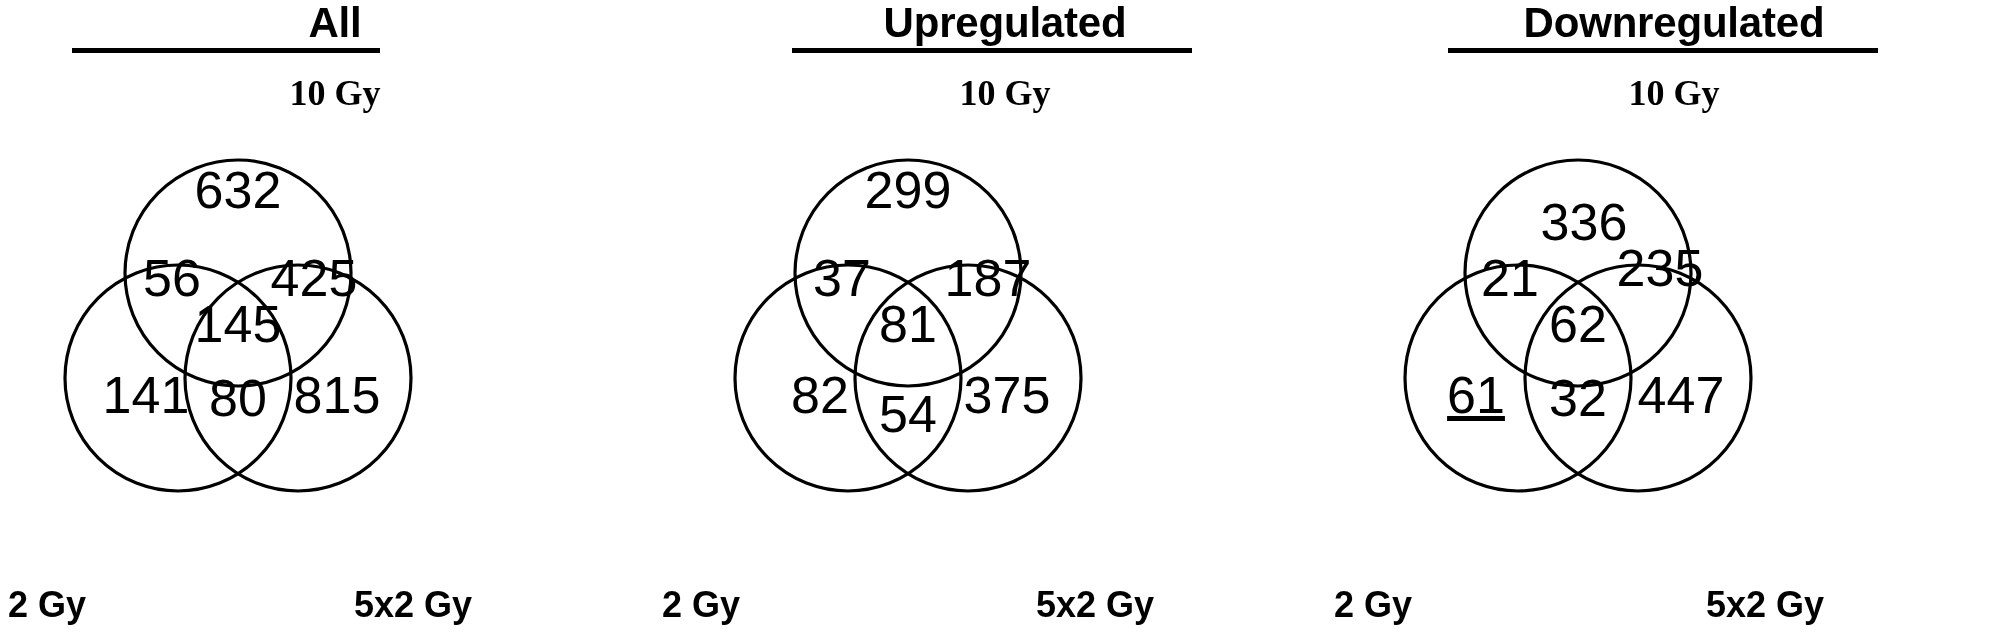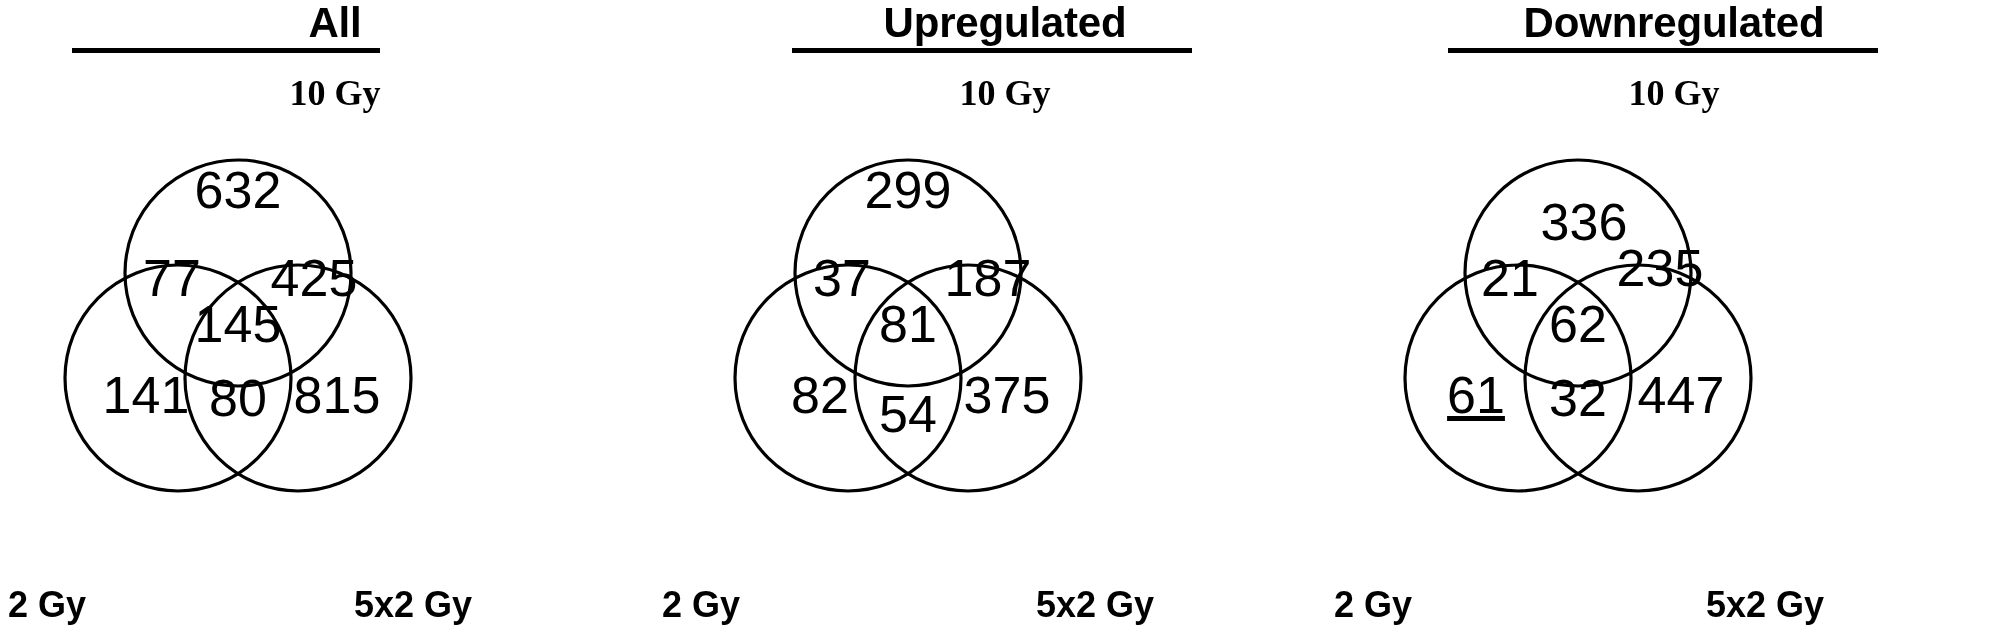--- a/index.html
+++ b/index.html
@@ -87,21 +87,21 @@
 
     <div class="set-label label-top">10 Gy</div>
 
     <svg class="venn-svg" viewBox="0 0 670 634">
       <circle cx="238" cy="273" r="113" fill="none" stroke="#000000" stroke-width="3.2"></circle>
       <circle cx="178" cy="378" r="113" fill="none" stroke="#000000" stroke-width="3.2"></circle>
       <circle cx="298" cy="378" r="113" fill="none" stroke="#000000" stroke-width="3.2"></circle>
     </svg>
 
     <div class="count" style="left:238px; top:190px;">632</div>
-    <div class="count" style="left:172px; top:278px;">77</div>
+    <div class="count" style="left:172px; top:278px;">56</div>
     <div class="count" style="left:314px; top:278px;">425</div>
     <div class="count" style="left:238px; top:324px;">145</div>
     <div class="count" style="left:146px; top:395px;">141</div>
     <div class="count" style="left:238px; top:398px;">80</div>
     <div class="count" style="left:337px; top:395px;">815</div>
 
     <div class="set-label" style="left:8px; top:586px;">2 Gy</div>
     <div class="set-label" style="left:354px; top:586px;">5x2 Gy</div>
   </div>
 

